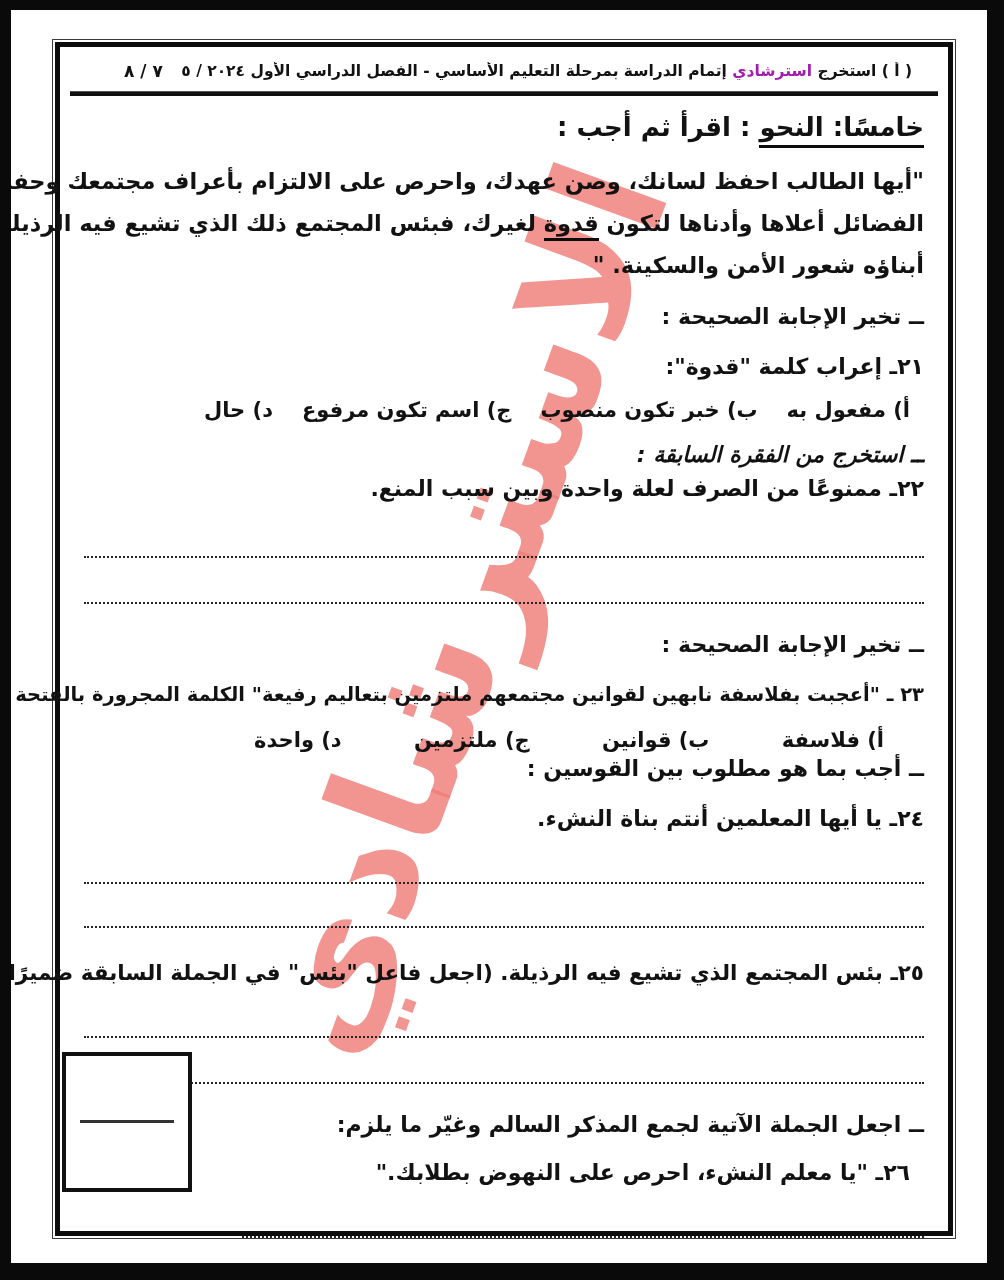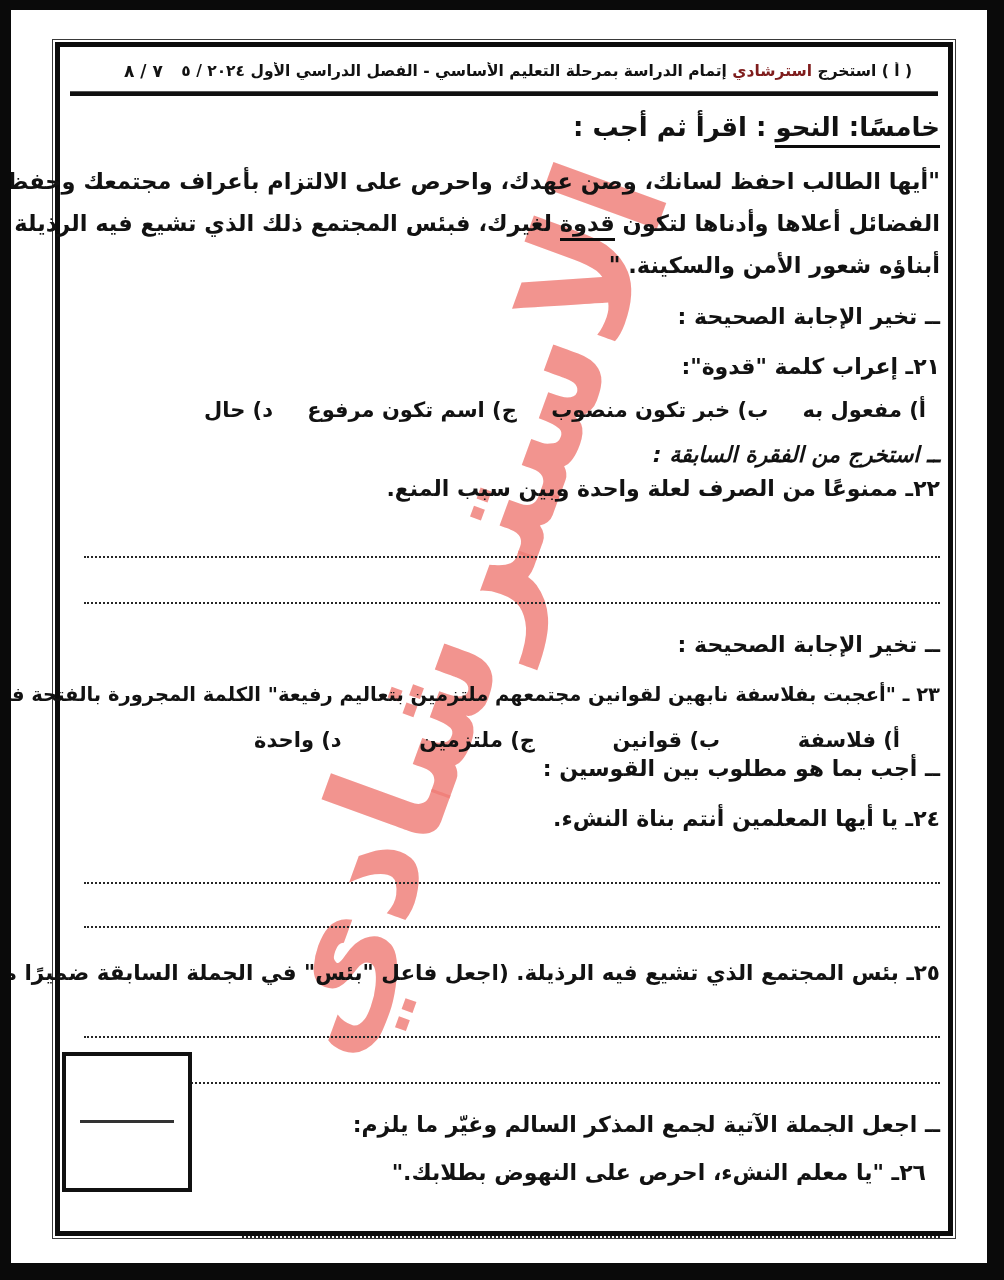--- a/index.html
+++ b/index.html
@@ -27,24 +27,24 @@
   .frame{
     position:absolute;left:55px;top:42px;width:898px;height:1194px;
     border:5px solid #0c0c0c;box-sizing:border-box;z-index:2;
     box-shadow:0 0 0 2px #ffffff,0 0 0 3px #3a3a3a;
   }
   .header{
     display:flex;align-items:center;direction:rtl;
     padding:14px 36px 6px 28px;font-weight:bold;
   }
   .header-title{flex:1;font-size:15.5px;white-space:nowrap;overflow:hidden;}
-  .header-title .red{color:#7f1d1d;}
+  .header-title .red{color:#a21caf;}
   .page-num{font-size:17px;margin-right:18px;white-space:nowrap;margin-left:36px;}
   .header-rule{height:4px;background:#101010;margin:4px 10px 0 10px;border-top:1px solid #555;}
-  .content{padding:14px 8px 0 24px;direction:rtl;text-align:right;font-weight:bold;}
+  .content{padding:14px 24px 0 24px;direction:rtl;text-align:right;font-weight:bold;}
   .section-title{font-size:26px;line-height:34px;}
   .section-title .u{border-bottom:3.5px solid #0c0c0c;padding-bottom:3px;}
   .passage{margin-top:16px;font-size:22.5px;line-height:42px;}
   .passage .pline{text-align:justify;text-align-last:justify;white-space:nowrap;}
   .passage .pline.last{text-align:right;text-align-last:right;}
   .passage .uword{border-bottom:3.5px solid #0c0c0c;padding-bottom:2px;}
   .instr{font-size:22px;line-height:34px;white-space:nowrap;}
   .i1{margin-top:14px;}
   .q{font-size:22px;line-height:34px;white-space:nowrap;}
   .q21{margin-top:16px;}

